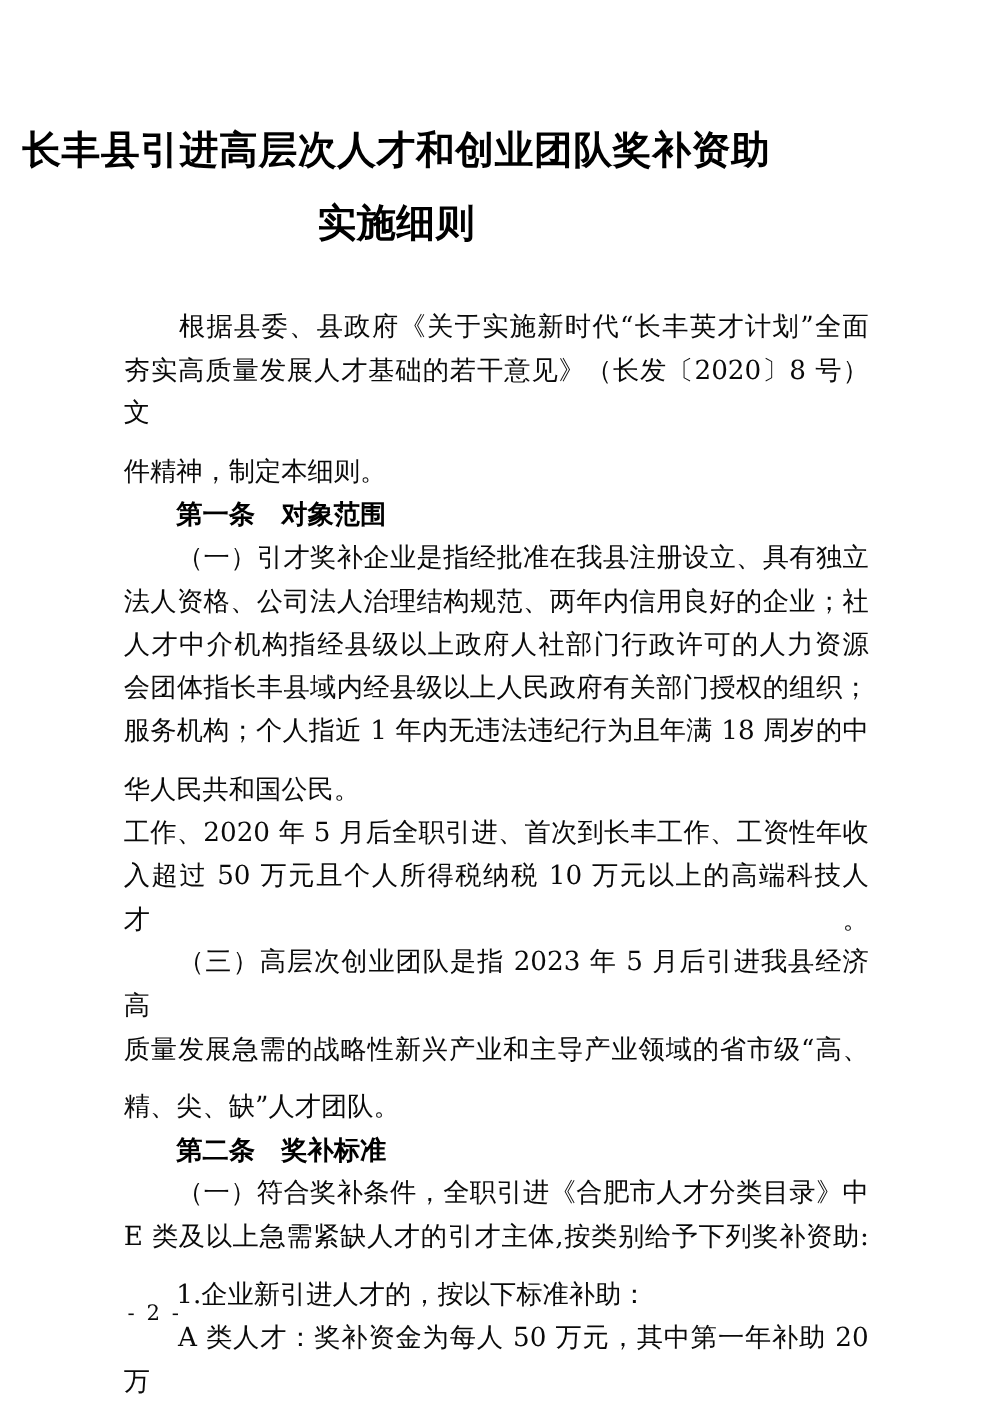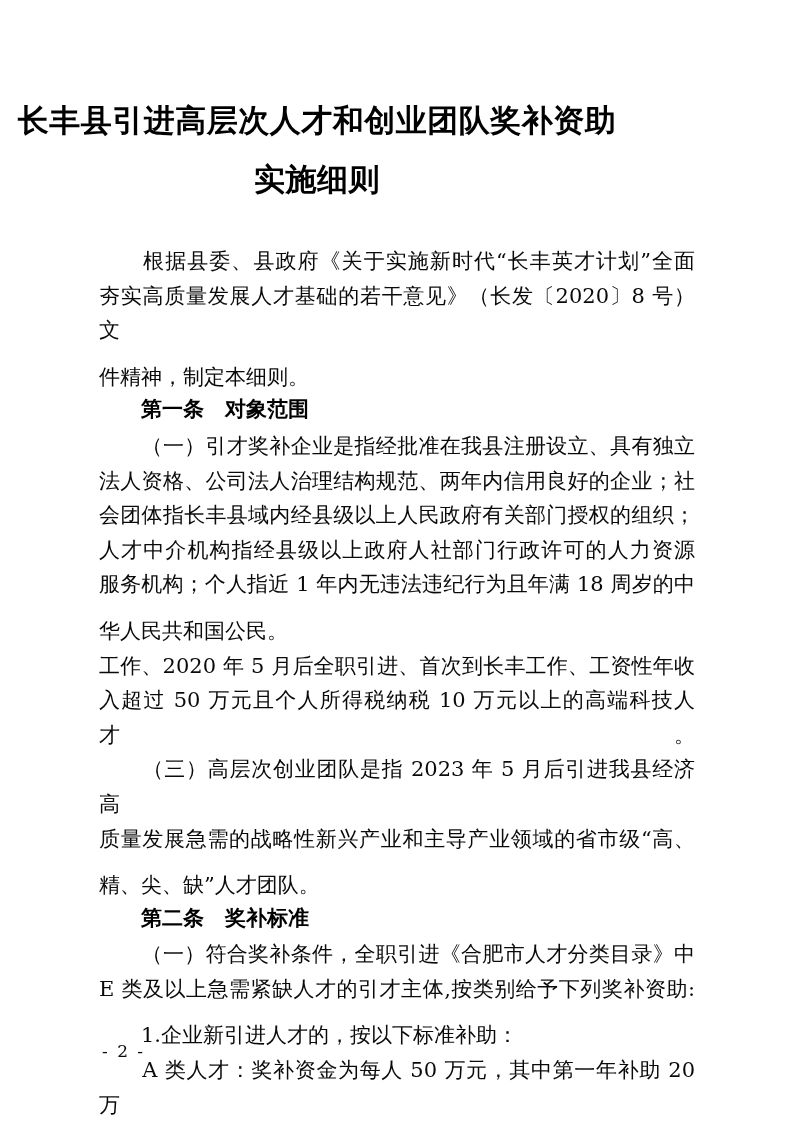--- a/index.html
+++ b/index.html
@@ -43,21 +43,21 @@
   }
   .line.j {
     text-align: justify;
     text-align-last: justify;
   }
   .line.e {
     text-align: left;
     margin-top: 12px;
   }
   .line.h {
-    font-family: Liberation Mono, monospace;
+    font-family: Liberation Serif, serif;
     font-weight: bold;
     text-align: left;
     color: #000000;
   }
   .page-footer {
     position: absolute;
     top: 1041px;
     left: 102px;
     font-size: 17px;
     letter-spacing: 2px;
@@ -74,22 +74,22 @@
     <div>实施细则</div>
   </div>
 
   <div class="doc-body">
       <div class="line j">　　根据县委、县政府《关于实施新时代“长丰英才计划”全面</div>
       <div class="line j">夯实高质量发展人才基础的若干意见》（长发〔2020〕8 号）文</div>
       <div class="line e">件精神，制定本细则。</div>
       <div class="line h">　　第一条　对象范围</div>
       <div class="line j">　　（一）引才奖补企业是指经批准在我县注册设立、具有独立</div>
       <div class="line j">法人资格、公司法人治理结构规范、两年内信用良好的企业；社</div>
+      <div class="line j">人才中介机构指经县级以上政府人社部门行政许可的人力资源</div>
       <div class="line j">会团体指长丰县域内经县级以上人民政府有关部门授权的组织；</div>
-      <div class="line j">人才中介机构指经县级以上政府人社部门行政许可的人力资源</div>
       <div class="line j">服务机构；个人指近 1 年内无违法违纪行为且年满 18 周岁的中</div>
       <div class="line e">华人民共和国公民。</div>
       <div class="line j">工作、2020 年 5 月后全职引进、首次到长丰工作、工资性年收</div>
       <div class="line j">入超过 50 万元且个人所得税纳税 10 万元以上的高端科技人才。</div>
       <div class="line j">　　（三）高层次创业团队是指 2023 年 5 月后引进我县经济高</div>
       <div class="line j">质量发展急需的战略性新兴产业和主导产业领域的省市级“高、</div>
       <div class="line e">精、尖、缺”人才团队。</div>
       <div class="line h">　　第二条　奖补标准</div>
       <div class="line j">　　（一）符合奖补条件，全职引进《合肥市人才分类目录》中</div>
       <div class="line j">E 类及以上急需紧缺人才的引才主体,按类别给予下列奖补资助:</div>

